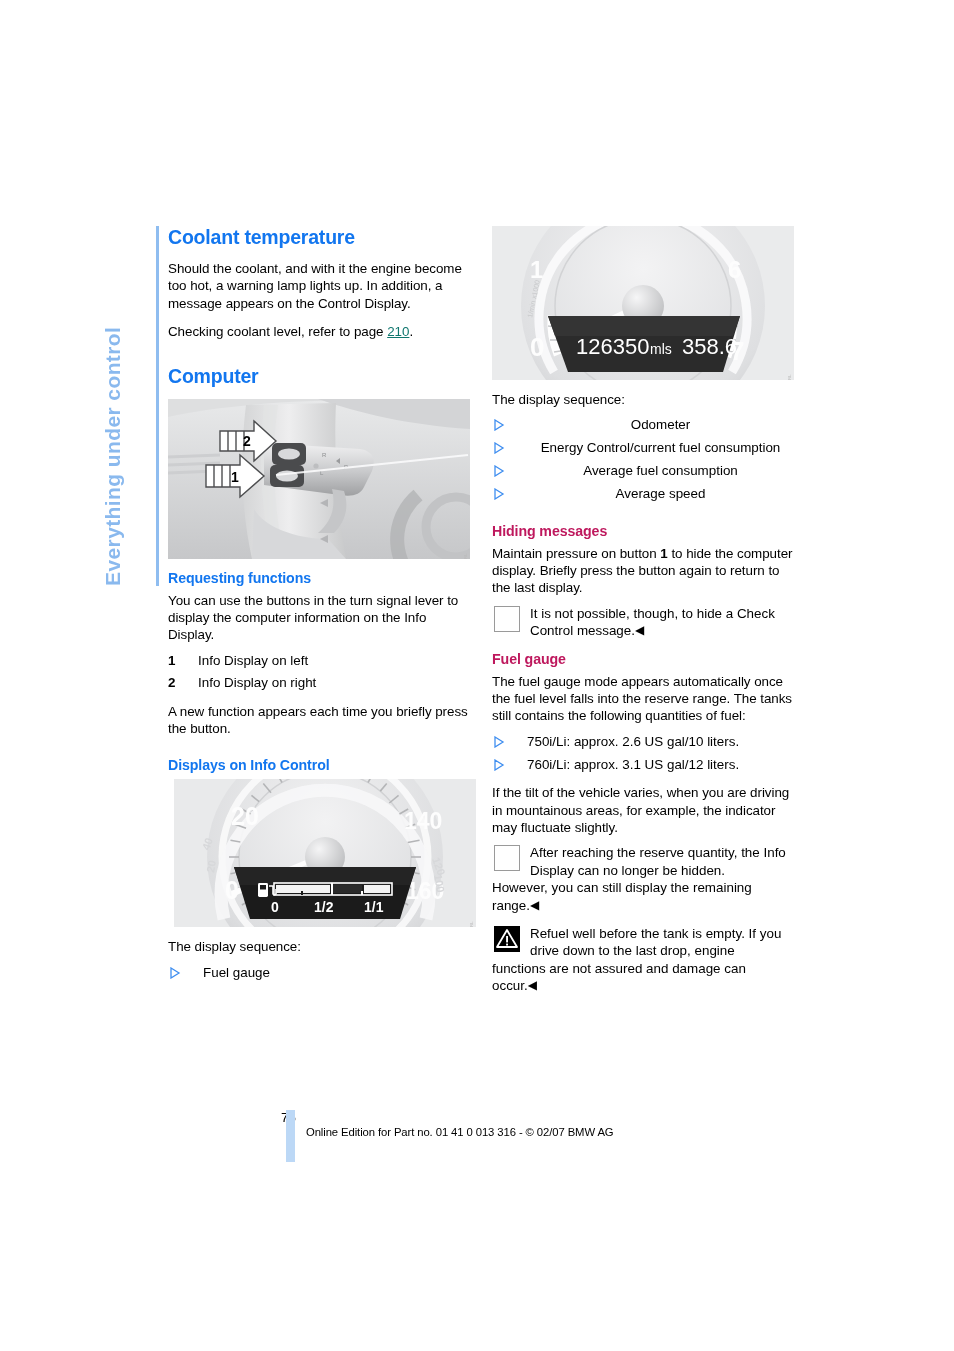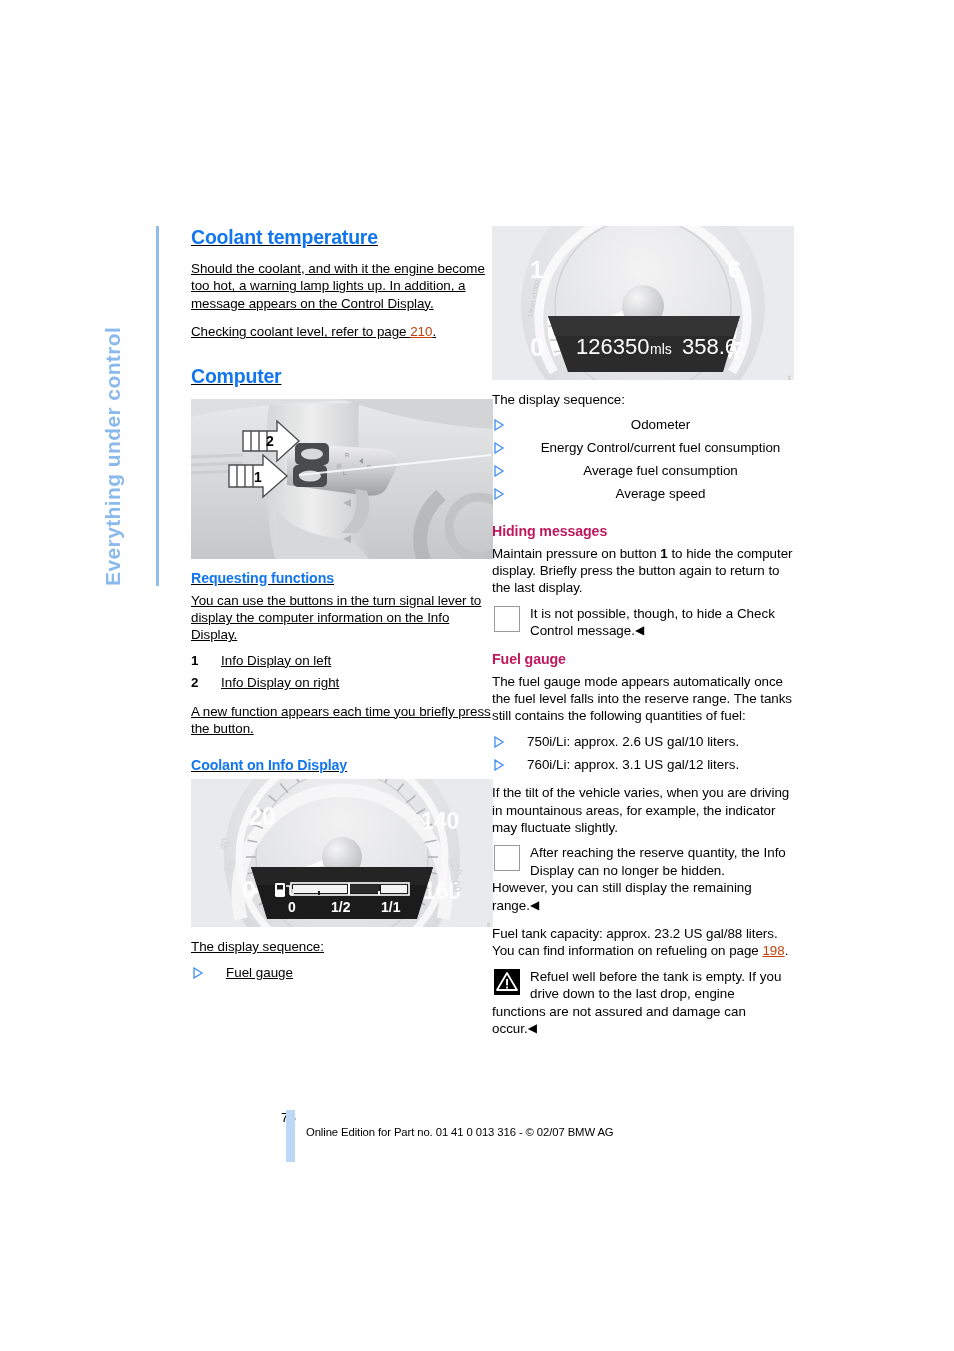--- a/index.html
+++ b/index.html
@@ -51,21 +51,21 @@
     letter-spacing: 0.4px;
     color: #8ab9ee;
   }
 
   
   .col {
     position: absolute;
     top: 226px;
     width: 302px;
   }
-  .col-left  { left: 191px; text-decoration: underline; }
+  .col-left  { left: 168px; }
   .col-right { left: 492px; }
 
   
   h1.sec {
     font-size: 19.5px;
     font-weight: bold;
     color: #1276ef;
     margin: 0 0 11px 0;
     letter-spacing: -0.2px;
   }
@@ -79,21 +79,21 @@
   h2.sub.soft { color: #be185d; }
 
   p.body {
     font-size: 13.4px;
     line-height: 17.4px;
     margin: 0 0 11px 0;
     letter-spacing: -0.05px;
   }
   p.body.tight { margin-bottom: 8px; }
 
-  .link { color: #c2410c; }
+  .link { color: #0f766e; }
 
   
   ul.tri {
     list-style: none;
     margin: 0 0 11px 0;
     padding: 0;
   }
   ul.tri li {
     position: relative;
     font-size: 13.4px;
@@ -191,21 +191,21 @@
     right: 2px;
     bottom: 4px;
     transform-origin: right bottom;
     transform: rotate(-90deg) translateX(2px);
     font-size: 4.4px;
     letter-spacing: 0.2px;
     color: #b9b9b9;
     white-space: nowrap;
   }
   figure.fig.lever   { height: 160px; }
-  figure.fig.speedo  { height: 148px; }
+  figure.fig.speedo  { height: 148px; margin-left: 6px; }
   figure.fig.tacho   { height: 154px; }
 
   
   .footer {
     position: absolute;
     left: 178px;
     top: 1110px;
     width: 640px;
     height: 64px;
   }
@@ -355,21 +355,21 @@
         <span>Info Display on left</span>
       </li>
       <li>
         <span class="num">2</span>
         <span>Info Display on right</span>
       </li>
     </ol>
 
     <p class="body" style="margin-bottom:20px;">A new function appears each time you briefly press the button.</p>
 
-    <h2 class="sub">Coolant on Info Display</h2>
+    <h2 class="sub">Displays on Info Control</h2>
 
     <figure class="fig speedo">
       <svg class="canvas" viewBox="0 0 302 148" width="302" height="148">
         <defs>
           <radialGradient id="dialGrad" cx="0.5" cy="0.35" r="0.8">
             <stop offset="0" stop-color="#f2f2f3"></stop>
             <stop offset="0.7" stop-color="#dcdddf"></stop>
             <stop offset="1" stop-color="#c4c5c7"></stop>
           </radialGradient>
           <radialGradient id="hubGrad" cx="0.35" cy="0.3" r="0.8">
@@ -590,23 +590,20 @@
     <p class="body tight">If the tilt of the vehicle varies, when you are driving in mountainous areas, for example, the indicator may fluctuate slightly.</p>
 
     <div class="note">
       <div class="ico">
         <div class="note-box"></div>
       </div>
       <span class="lead">After reaching the reserve quantity, the Info Display can no longer be hidden.</span>
       <span class="rest"><span>However, you can still display the remaining range.</span><span class="backmark">◀</span></span>
     </div>
 
-    <p class="body tight">
-      <span>Fuel tank capacity: approx. 23.2 US gal/88 liters. You can find information on refueling on page </span><a class="link" href="#">198</a><span>.</span>
-    </p>
 
     <div class="warn">
       <div class="ico">
         <div class="warn-box">
           <svg width="26" height="26" viewBox="0 0 26 26">
             <path d="M13,4 L23,21 L3,21 Z" fill="none" stroke="#ffffff" stroke-width="1.8" stroke-linejoin="round"></path>
             <rect x="12.1" y="10" width="1.9" height="6.4" fill="#ffffff"></rect>
             <rect x="12.1" y="17.6" width="1.9" height="1.9" fill="#ffffff"></rect>
           </svg>
         </div>

